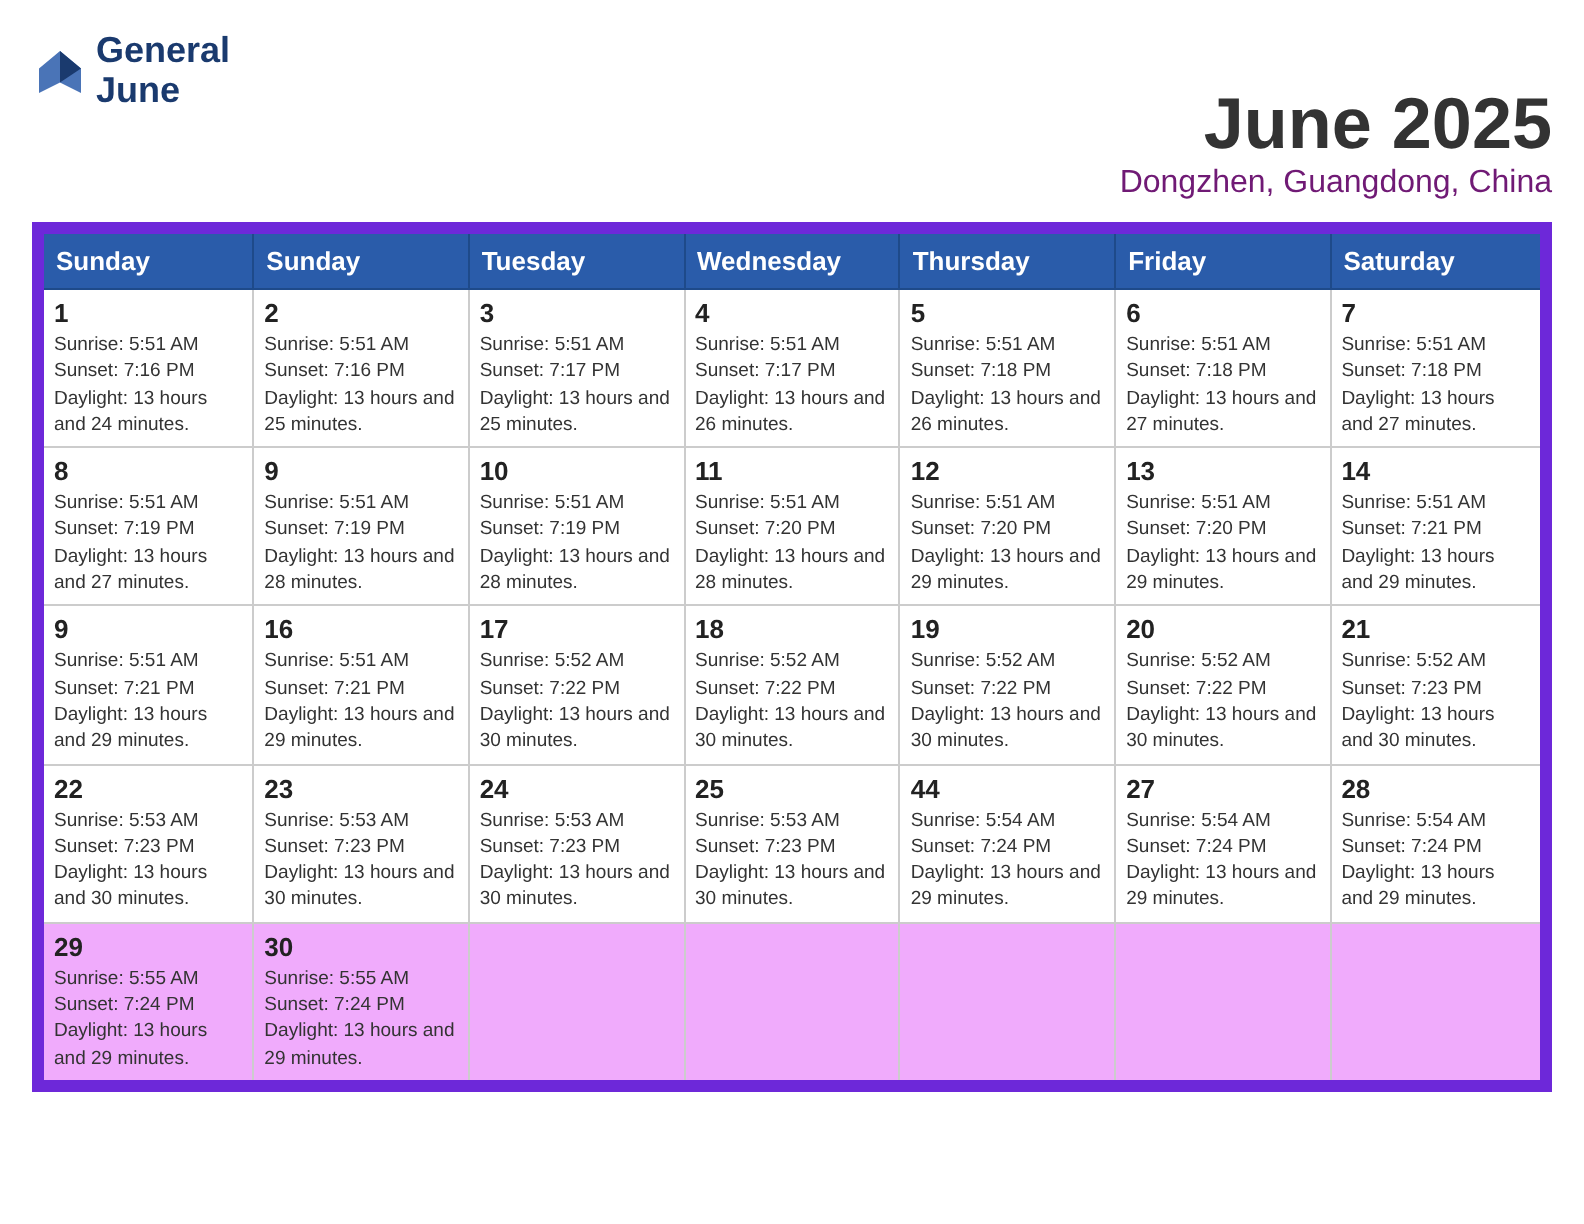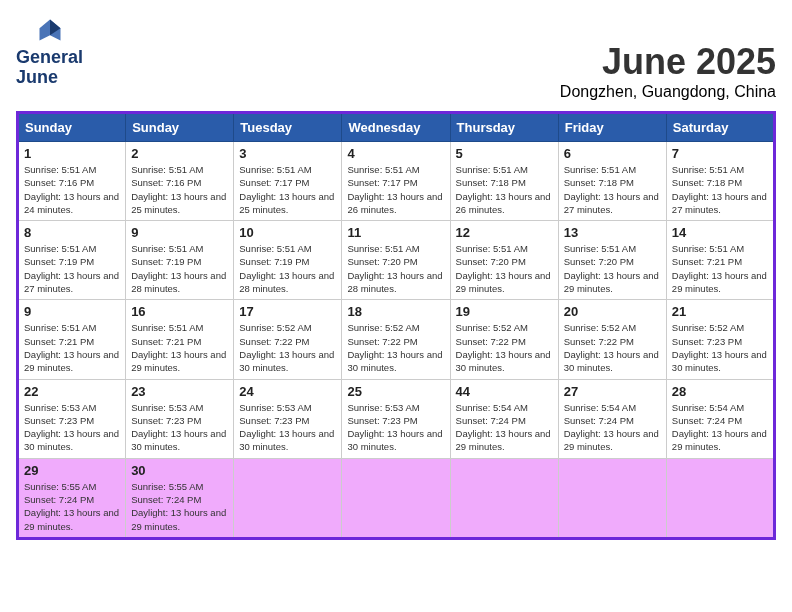--- a/index.html
+++ b/index.html
@@ -13,21 +13,20 @@
     .header-area {
       display: flex;
       align-items: flex-start;
       justify-content: space-between;
       margin-bottom: 10px;
     }
     .logo {
       display: flex;
       align-items: center;
       gap: 4px;
-      flex-direction: column;
     }
     .logo-text {
       font-size: 18px;
       font-weight: bold;
       color: #1a3a6e;
       line-height: 1.1;
     }
     .logo-icon {
       width: 28px;
       height: 28px;
@@ -36,26 +35,26 @@
       text-align: right;
     }
     .month-title {
       font-size: 36px;
       font-weight: bold;
       color: #333;
       margin-top: 25px;
     }
     .location {
       font-size: 16px;
-      color: #000000;
+      color: #701a75;
     }
     .calendar {
       width: 100%;
       border-collapse: collapse;
-      border: 3px solid #6d28d9;
+      border: 6px solid #6d28d9;
     }
     .calendar th {
       background: #2a5caa;
       color: #fff;
       font-size: 13px;
       font-weight: bold;
       padding: 6px 6px;
       text-align: left;
       border: 1px solid #1e4a8a;
     }

